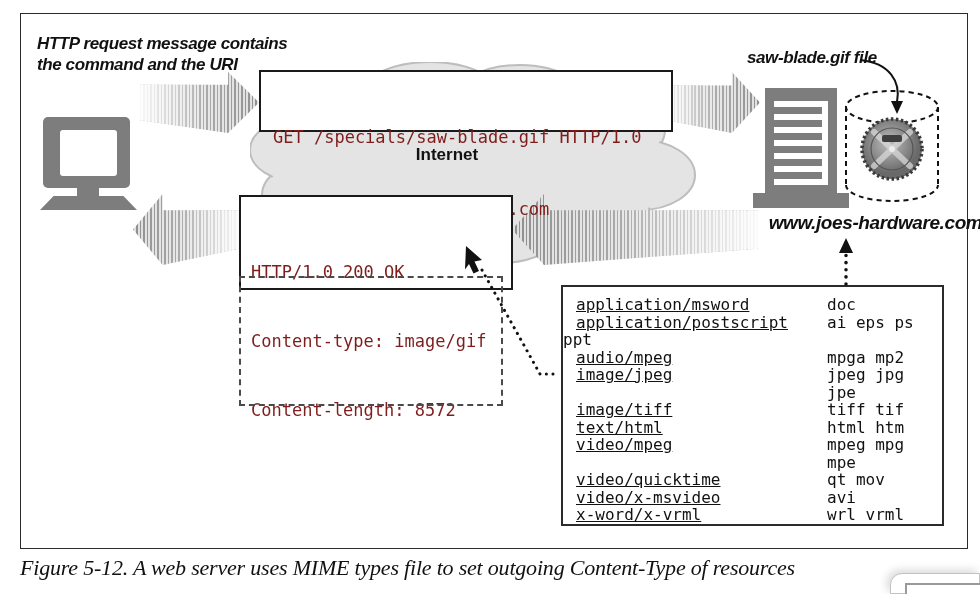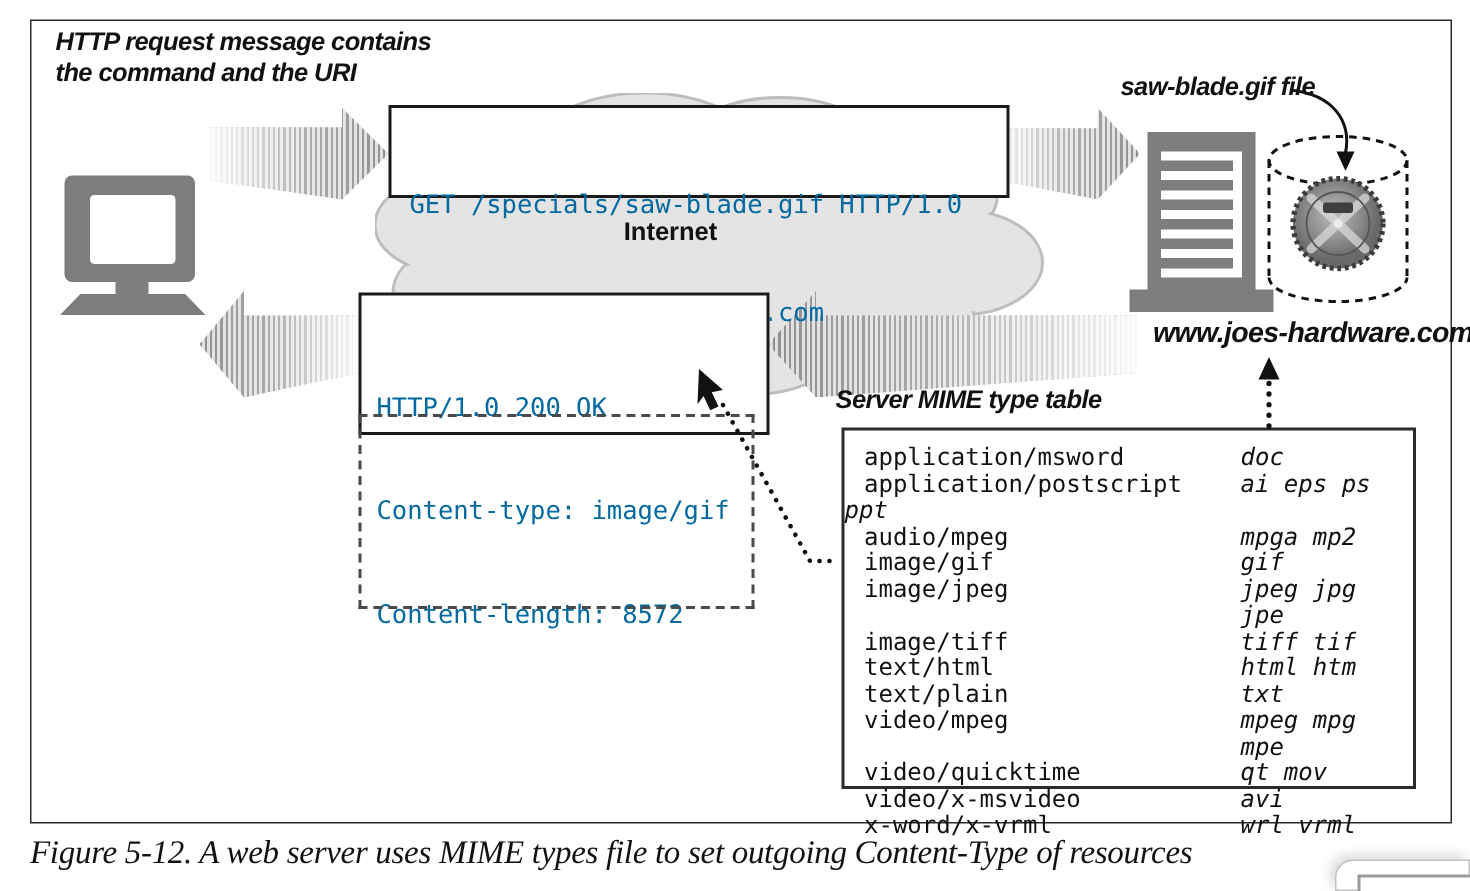--- a/index.html
+++ b/index.html
@@ -4,21 +4,21 @@
 <style>
   html,body{margin:0;padding:0;background:#fff;}
   .stage{position:relative;width:980px;height:594px;background:#fff;overflow:hidden;
          font-family:"Liberation Sans",sans-serif;color:#111;}
   .abs{position:absolute;}
 
   
   .frame{left:20px;top:13px;width:946px;height:534px;border:1.5px solid #2b2b2b;z-index:0;}
 
   
-  .note{left:37px;top:17px;font:italic bold 17px/21px "Liberation Sans",sans-serif;
+  .note{left:37px;top:33px;font:italic bold 17px/21px "Liberation Sans",sans-serif;
         letter-spacing:-0.4px;z-index:3;}
 
   
   .monitor-body{left:43px;top:117px;width:87px;height:71px;background:#7d7d7d;border-radius:5px;z-index:3;}
   .monitor-screen{left:60px;top:130px;width:57px;height:46px;background:#fff;border-radius:3px;z-index:4;}
   .monitor-neck{left:77px;top:188px;width:22px;height:9px;background:#7d7d7d;z-index:3;}
   .monitor-base{left:40px;top:196px;width:97px;height:14px;background:#7d7d7d;
                 clip-path:polygon(14% 0,86% 0,100% 100%,0 100%);z-index:3;}
   .client-label{left:33px;top:212px;width:110px;text-align:center;
                 font:bold 19px "Liberation Sans",sans-serif;letter-spacing:-0.3px;z-index:3;}
@@ -40,21 +40,21 @@
   .arrow-to-client{left:133px;top:194px;width:106px;height:71px;
              clip-path:polygon(100% 23%,28% 23%,28% 0,0 50%,28% 100%,100% 77%);}
 
   
   .cloud-svg{left:250px;top:62px;width:450px;height:210px;z-index:1;}
   .internet-label{left:392px;top:145px;width:110px;text-align:center;
                   font:bold 17px "Liberation Sans",sans-serif;z-index:2;}
 
   
   .msgbox{background:#fff;border:2px solid #1a1a1a;z-index:3;
-          font:17px/24px "DejaVu Sans Mono","Liberation Mono",monospace;color:#0369a1;white-space:pre;}
+          font:17px/24px "DejaVu Sans Mono","Liberation Mono",monospace;color:#7f1d1d;white-space:pre;}
   .request-box{left:259px;top:70px;width:398px;height:53px;padding:5px 0 0 12px;}
   .response-box{left:239px;top:195px;width:260px;height:73px;padding:18px 0 0 10px;line-height:23px;}
   .dashed-box{left:239px;top:276px;width:260px;height:126px;border:2px dashed #4a4a4a;background:transparent;z-index:3;}
 
   
   .server-tower{left:765px;top:88px;width:72px;height:107px;background:#7d7d7d;z-index:3;}
   .server-slat{position:absolute;left:9px;width:48px;height:6px;background:#fff;}
   .server-strip{position:absolute;left:57px;top:13px;width:6px;height:84px;background:#fff;}
   .server-base{left:753px;top:193px;width:96px;height:15px;background:#7d7d7d;z-index:3;}
   .server-label{left:768px;top:212px;width:215px;text-align:center;
@@ -62,22 +62,22 @@
   .file-label{left:747px;top:48px;font:italic bold 17px "Liberation Sans",sans-serif;
               letter-spacing:-0.4px;z-index:3;}
   .cyl-svg{left:840px;top:85px;width:106px;height:130px;z-index:3;}
 
   
   .mime-title{left:557px;top:257px;font:italic bold 17px "Liberation Sans",sans-serif;
               letter-spacing:-0.4px;z-index:3;}
   .mime-box{left:561px;top:285px;width:383px;height:241px;border:2px solid #2b2b2b;
             background:#fff;padding-top:9px;box-sizing:border-box;z-index:3;}
   .mime-row{display:flex;font:16px/17.5px "DejaVu Sans Mono","Liberation Mono",monospace;color:#111;}
-  .mime-type{margin-left:13px;width:251px;}
-  .mime-ext{flex:1;font-style:italic;}
+  .mime-type{margin-left:13px;width:251px;text-decoration:underline;}
+  .mime-ext{flex:1;}
 
   
   .overlay-svg{left:0;top:0;width:980px;height:594px;z-index:6;pointer-events:none;}
 
   
   .caption{left:20px;top:555px;width:900px;font:italic 22px "Liberation Serif",serif;
            letter-spacing:-0.2px;z-index:3;}
 
   
   .corner-frag{right:0;bottom:0;width:88px;height:19px;background:#fff;
@@ -181,56 +181,47 @@
     </g>
     <g>
       <circle cx="52" cy="64" r="30" fill="url(#bladeG)" stroke="#3a3a3a" stroke-width="3.5" stroke-dasharray="2.5 2.5"></circle>
       <path d="M34 47 L70 81 M70 47 L34 81" stroke="#d8d8d8" stroke-width="6" opacity="0.75" stroke-linecap="round"></path>
       <circle cx="52" cy="64" r="21" fill="none" stroke="#555" stroke-width="1.2"></circle>
       <rect x="42" y="50" width="20" height="7" rx="2" fill="#3f3f3f"></rect>
       <circle cx="52" cy="64" r="3" fill="#ececec"></circle>
     </g>
   </svg>
 
-  <div class="abs mime-title">Server MIME type table</div>
   <div class="abs mime-box">
     <div class="mime-row">
         <span class="mime-type">application/msword</span>
         <span class="mime-ext">doc</span>
       </div>
     <div class="mime-row">
         <span class="mime-type">application/postscript</span>
         <span class="mime-ext">ai eps ps</span>
       </div>
     <div class="mime-row">
         <span class="mime-ext">ppt</span>
       </div>
     <div class="mime-row">
         <span class="mime-type">audio/mpeg</span>
         <span class="mime-ext">mpga mp2</span>
       </div>
     <div class="mime-row">
-        <span class="mime-type">image/gif</span>
-        <span class="mime-ext">gif</span>
-      </div>
-    <div class="mime-row">
         <span class="mime-type">image/jpeg</span>
         <span class="mime-ext">jpeg jpg jpe</span>
       </div>
     <div class="mime-row">
         <span class="mime-type">image/tiff</span>
         <span class="mime-ext">tiff tif</span>
       </div>
     <div class="mime-row">
         <span class="mime-type">text/html</span>
         <span class="mime-ext">html htm</span>
-      </div>
-    <div class="mime-row">
-        <span class="mime-type">text/plain</span>
-        <span class="mime-ext">txt</span>
       </div>
     <div class="mime-row">
         <span class="mime-type">video/mpeg</span>
         <span class="mime-ext">mpeg mpg mpe</span>
       </div>
     <div class="mime-row">
         <span class="mime-type">video/quicktime</span>
         <span class="mime-ext">qt mov</span>
       </div>
     <div class="mime-row">

